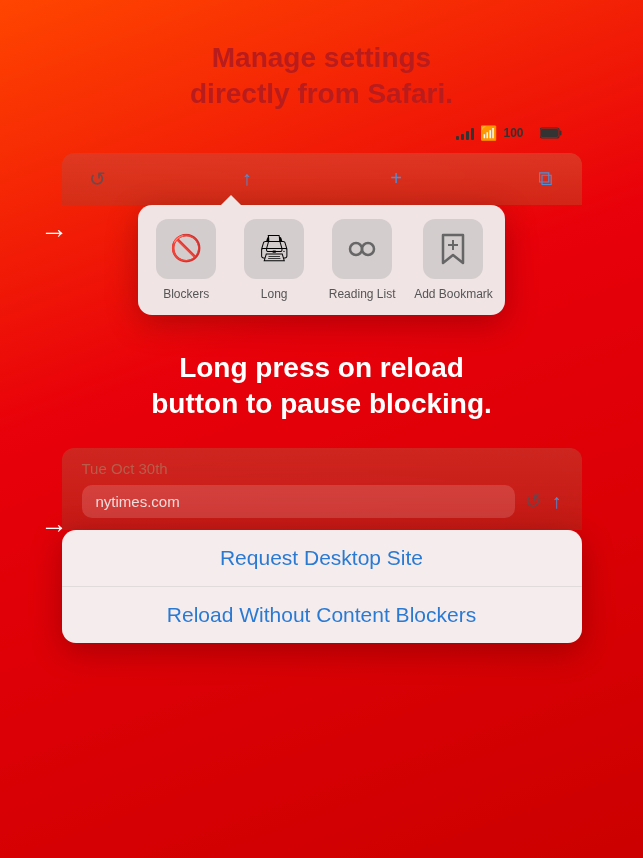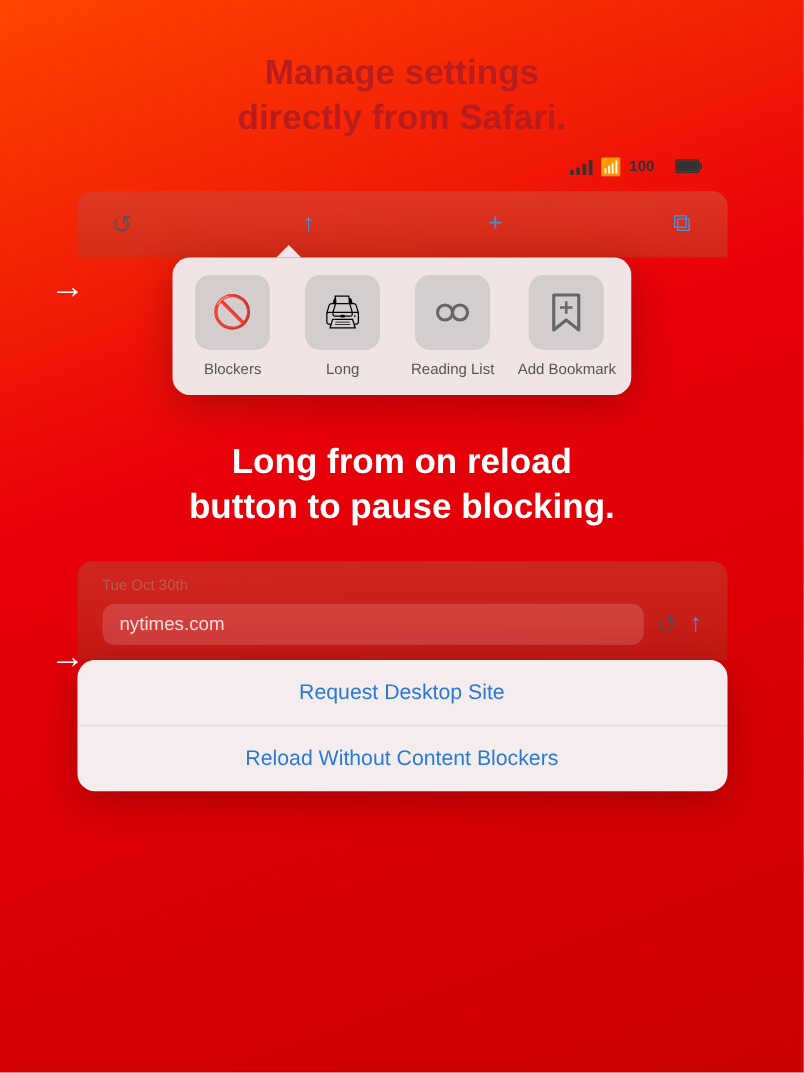--- a/index.html
+++ b/index.html
@@ -163,21 +163,21 @@
 
     .safari-address-bar {
       width: 100%;
       background: linear-gradient(180deg, rgba(200,50,40,0.75) 0%, rgba(180,40,30,0.6) 100%);
       backdrop-filter: blur(20px);
       border-radius: 12px 12px 0 0;
       padding: 12px 20px;
     }
 
     .address-date {
-      font-size: 12px;
+      font-size: 15px;
       color: rgba(180,100,80,0.9);
       margin-bottom: 8px;
     }
 
     .address-row {
       display: flex;
       align-items: center;
       gap: 10px;
     }
 
@@ -219,21 +219,21 @@
       width: 0;
       height: 0;
       border-left: 10px solid transparent;
       border-right: 10px solid transparent;
       border-bottom: 10px solid rgba(245,242,242,0.98);
     }
 
     .bottom-menu-item {
       padding: 16px 20px;
       text-align: center;
-      font-size: 17px;
+      font-size: 21px;
       color: #2a7ad4;
       border-bottom: 1px solid rgba(180,180,180,0.3);
     }
 
     .bottom-menu-item:last-child {
       border-bottom: none;
     }
 
     
     .signal-bars {
@@ -324,21 +324,21 @@
             <line x1="16" y1="9" x2="16" y2="19" stroke="#666" stroke-width="2"></line>
           </svg>
         </div>
         <span class="menu-item-label">Add Bookmark</span>
       </div>
     </div>
   </div>
 </div>
 
 <div class="middle-text">
-  <span>Long from on reload</span><br>
+  <span>Long press on reload</span><br>
   <span>button to pause blocking.</span>
 </div>
 
 <div class="bottom-section-wrapper">
   <span class="arrow-left" style="margin-top: 60px;">→</span>
   <div class="safari-bottom-section">
 
     <div class="safari-address-bar">
       <div class="address-date">Tue Oct 30th</div>
       <div class="address-row">

